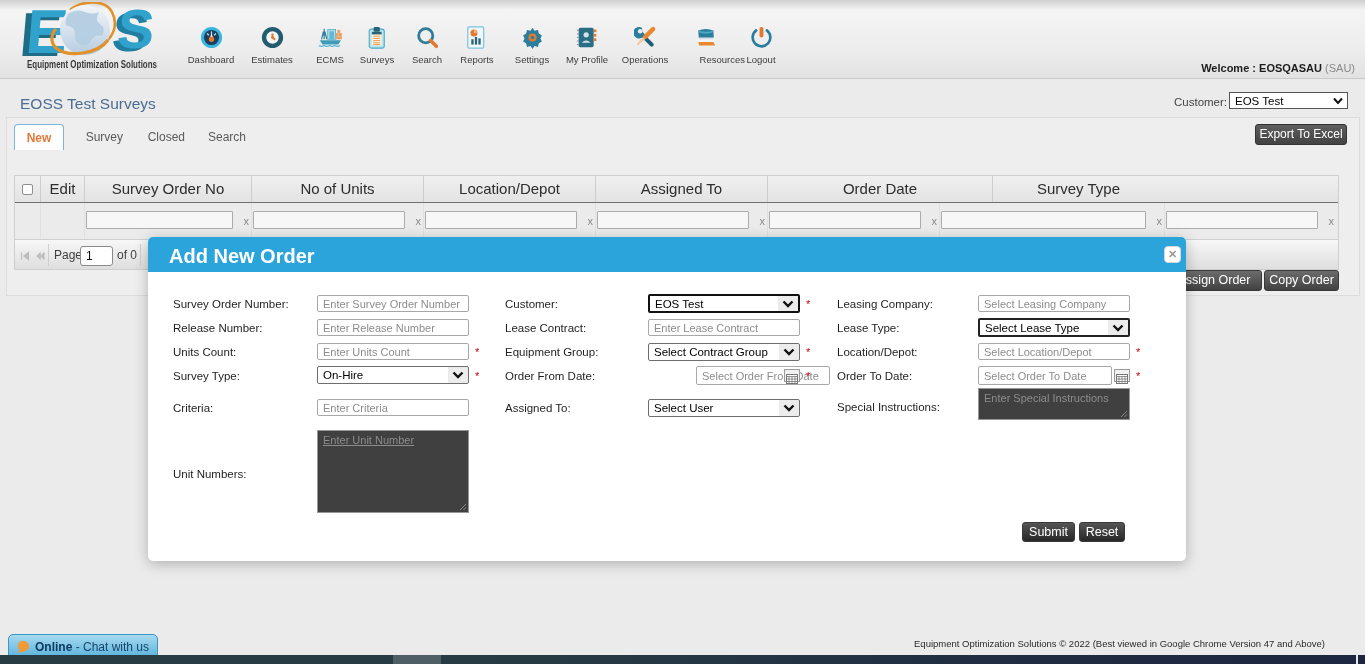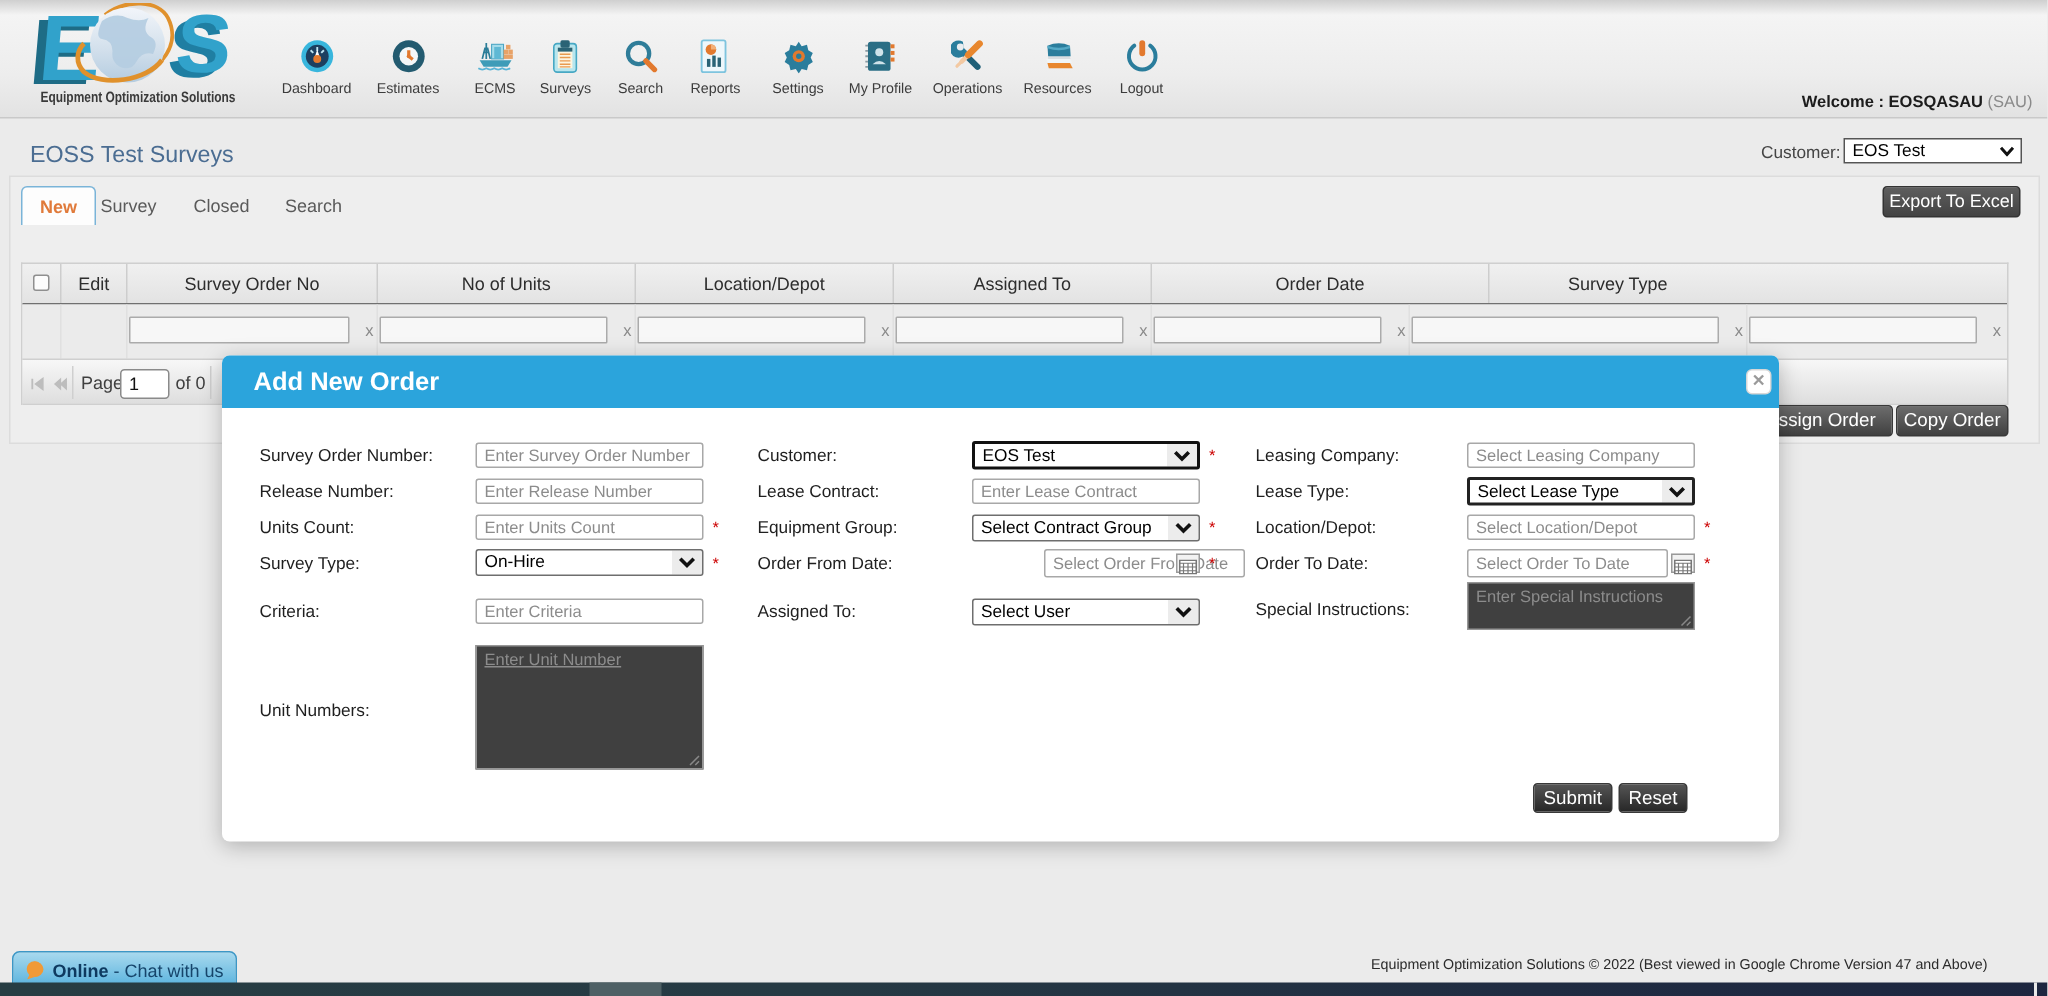--- a/index.html
+++ b/index.html
@@ -23,33 +23,33 @@
 #custlabel { position:absolute; left:1174px; top:96px; font-size:11.5px; color:#444; }
 .selbox { position:relative; background:#fff; border:1px solid #555; font-size:11.5px; color:#000; }
 .selbox .tx { position:absolute; left:5px; top:50%; transform:translateY(-50%); white-space:nowrap; }
 .selbox svg.chev { position:absolute; right:4px; top:50%; transform:translateY(-50%); }
 #custsel { position:absolute; left:1229px; top:92px; width:119px; height:17px; }
 
 
 #panel { position:absolute; left:6px; top:117px; width:1354px; height:179px;
   background:#eeeeee; border:1px solid #dcdcdc; }
 .tab { position:absolute; top:6px; height:27px; font-size:12px; color:#5a5a5a;
-  line-height:27px; text-align:left; }
+  line-height:27px; text-align:right; }
 #tabnew { position:absolute; left:7px; top:6px; width:50px; height:26px; background:#fdfdfd;
   border:1px solid #7ab4d8; border-bottom:none; border-radius:4px 4px 0 0;
   color:#e07a3a; font-weight:bold; line-height:26px; font-size:12px; text-align:center; }
 #exportbtn { position:absolute; right:12px; top:6px; width:92px; height:21px;
   background:linear-gradient(#5e5e5e,#434343); border:1px solid #333; border-radius:3px;
   color:#fff; font-size:12px; text-align:center; line-height:19px; }
 
 
 #grid { position:absolute; left:7px; top:57px; width:1325px; background:#ebebeb; border:1px solid #cfcfcf; border-bottom:none;}
 #ghead { display:flex; height:27px; background:linear-gradient(#f0f0f0,#e3e3e3);
   border-bottom:1px solid #707070; }
-#ghead .gc { font-size:12px; color:#2d2d2d; text-align:center; line-height:26px;
+#ghead .gc { font-size:15px; color:#2d2d2d; text-align:center; line-height:26px;
   border-right:1px solid #cdcdcd; overflow:hidden; white-space:nowrap; }
 #gfilter { display:flex; height:36px; background:#ebebeb; }
 #gfilter .gc { position:relative; border-right:1px solid #e0e0e0; }
 #gfilter input { position:absolute; left:1px; top:8px; height:18px; border:1px solid #ababab;
   background:#f7f7f7; width:calc(100% - 19px); border-radius:1px; }
 #gfilter .xx { position:absolute; right:2px; top:12px; font-size:11px; color:#8a8a8a; }
 #gpager { height:31px; border-top:1px solid #cfcfcf; border-bottom:1px solid #cfcfcf; background:linear-gradient(#f7f7f7,#dedede);
   position:relative; font-size:12.5px; color:#3f3f3f; }
 .pgbtn { position:absolute; top:11px; width:10px; height:10px; }
 #pagein { position:absolute; left:65px; top:6px; width:33px; height:20px; border:1px solid #8a8a8a;
@@ -57,21 +57,21 @@
 .psep { position:absolute; top:4px; width:1px; height:22px; background:#cfcfcf; }
 
 .darkbtn { position:absolute; background:linear-gradient(#6c6c6c,#414141); border:1px solid #393939;
   border-radius:3px; color:#fff; font-size:12.5px; text-align:center; }
 
 
 #modal { position:absolute; left:148px; top:237px; width:1038px; height:324px;
   border-radius:5px; background:#fff; box-shadow:0 3px 14px rgba(0,0,0,0.25); }
 #mhead { position:absolute; left:0; top:0; width:100%; height:35px; background:#2ba4dc;
   border-radius:5px 5px 0 0; }
-#mhead .t { position:absolute; left:21px; top:8px; font-size:17px; font-weight:bold; color:#fff; }
+#mhead .t { position:absolute; left:21px; top:8px; font-size:20px; font-weight:bold; color:#fff; }
 #mclose { position:absolute; right:5px; top:9px; width:17px; height:17px; background:#fff;
   border:1px solid #d7d7d7; border-radius:4px; color:#9a9a9a; font-weight:bold; font-size:11px;
   text-align:center; line-height:15px; }
 .flabel { position:absolute; font-size:11.5px; color:#1f1f1f; }
 .fin { position:absolute; border:1px solid #a8a8a8; border-radius:2px; background:#fff;
   font-size:11px; color:#8c8c8c; padding-left:5px; }
 .fin .ph { position:absolute; left:5px; top:50%; transform:translateY(-50%); white-space:nowrap; }
 .fsel { position:absolute; border:1px solid #6e6e6e; border-radius:2px; background:linear-gradient(90deg,#fff calc(100% - 20px), #ececec calc(100% - 20px)); font-size:12px; color:#000; }
 .fsel .tx { position:absolute; left:5px; top:50%; transform:translateY(-50%); white-space:nowrap; font-size:11.5px; }
 .fsel svg.chev { position:absolute; right:4px; top:50%; transform:translateY(-50%); }
@@ -224,21 +224,21 @@
   <svg width="26" height="26" viewBox="0 0 26 26">
     <path d="M8.5 9.5 L20 21" stroke="#1f5f77" stroke-width="4.6" stroke-linecap="round"></path>
     <path d="M9 2 A 6.5 6.5 0 1 0 12 9 L9.5 6.5 Z" fill="#2a7d9c"></path>
     <circle cx="7" cy="6" r="2.6" fill="#e9edf0"></circle>
     <path d="M21 4 L8 17" stroke="#f3c9a2" stroke-width="3.4" stroke-linecap="round"></path>
     <path d="M8 17 L4.5 20.5" stroke="#f3c9a2" stroke-width="2.4" stroke-linecap="round"></path>
     <path d="M21.5 3.5 L13 12" stroke="#e8872e" stroke-width="5" stroke-linecap="round"></path>
   </svg>
   <span class="lbl">Operations</span>
 </div>
-<div class="navitem" style="left:665px; width:80px;">
+<div class="navitem" style="left:665px; width:80px;text-align:right;">
   <svg width="28" height="26" viewBox="0 0 28 26">
     <path d="M6 18 h17 l2 4 h-18 Z" fill="#e8872e"></path>
     <path d="M5 15 h18 l1.5 3 h-18 Z" fill="#f0f5f7"></path>
     <path d="M6.5 13 h16 l1 2 h-17 Z" fill="#d8dee2"></path>
     <path d="M6 5 q8.5 -3.5 17 0 l0.5 8 h-17 Z" fill="#2a7d9c"></path>
     <path d="M6 5 q8.5 3 17 0 l0 2 q-8.5 3 -17 0 Z" fill="#53a9c6"></path>
   </svg>
   <span class="lbl">Resources</span>
 </div>
 <div class="navitem" style="left:721px; width:80px;">

